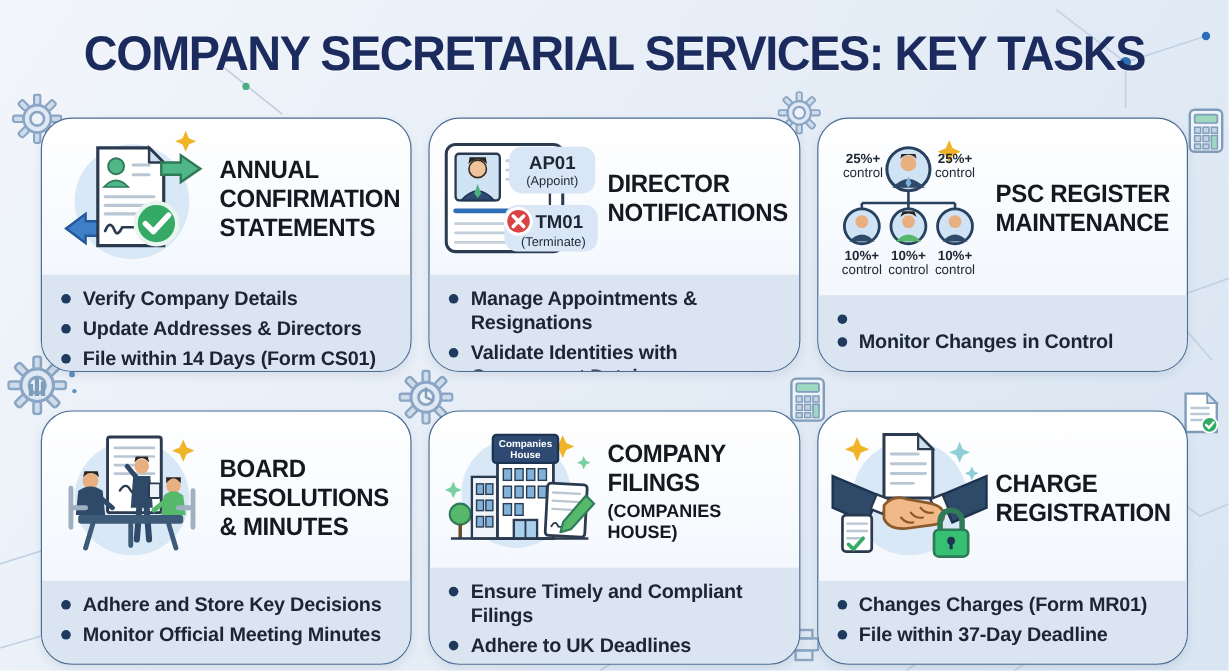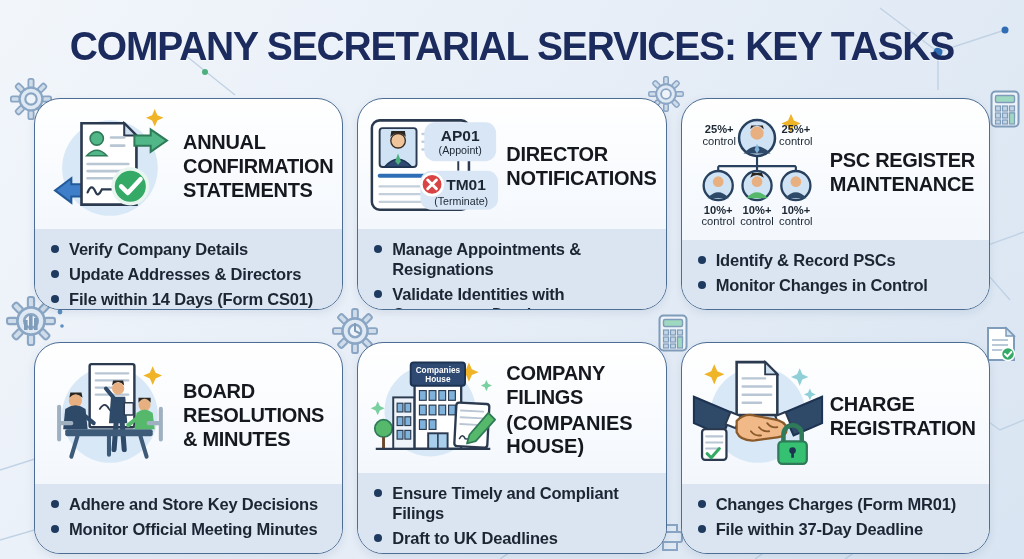--- a/index.html
+++ b/index.html
@@ -17,21 +17,21 @@
     display:grid;grid-template-columns:repeat(3,1fr);gap:32px 14px;}
   .card{height:210px;border:1.6px solid #4c6d94;border-radius:26px;overflow:hidden;
     background:linear-gradient(180deg,#ffffff 0%,#f4f8fd 60%,#eef4fb 100%);
     box-shadow:0 3px 8px rgba(40,70,110,.10);display:flex;flex-direction:column;}
   .card-top{flex:1;display:flex;align-items:center;gap:6px;padding:8px 10px 4px 10px;}
   .icon-wrap{flex:0 0 132px;height:118px;position:relative;}
   .icon-wrap svg{width:100%;height:100%;}
   .card-title-block{flex:1;padding-right:4px;}
   .card-title{font-size:20px;font-weight:700;line-height:1.14;color:#15181e;
     letter-spacing:-0.3px;transform:scaleY(1.05);}
-  .card-subtitle{display:block;font-size:20px;font-weight:700;color:#15181e;margin-top:4px;}
+  .card-subtitle{display:block;font-size:15px;font-weight:700;color:#15181e;margin-top:4px;}
   .bullets{background:#dbe5f1;padding:10px 16px 14px 16px;display:flex;
     flex-direction:column;gap:5px;}
   .bullet{display:flex;align-items:flex-start;gap:10px;
     font-size:16.5px;font-weight:700;color:#1b2533;line-height:1.22;letter-spacing:-0.2px;}
   .dot{flex:0 0 8px;width:8px;height:8px;border-radius:50%;background:#1e3a5f;margin-top:6px;}
   
   .svg-label{font-family:"Liberation Sans",sans-serif;font-weight:700;fill:#1c2733;}
   .svg-label-reg{font-family:"Liberation Sans",sans-serif;fill:#1c2733;}
   .sign-text{font-family:"Liberation Sans",sans-serif;font-weight:700;fill:#ffffff;}
 </style>
@@ -284,21 +284,20 @@
             <text class="svg-label-reg" x="107" y="115" font-size="11.5" text-anchor="middle">control</text>
           </svg>
         </div>
         <div class="card-title-block">
           <div class="card-title">PSC REGISTER MAINTENANCE</div>
         </div>
       </div>
       <div class="bullets">
         <div class="bullet">
             <span class="dot"></span>
-            <span>Identify &amp; Record PSCs</span>
           </div>
         <div class="bullet">
             <span class="dot"></span>
             <span>Monitor Changes in Control</span>
           </div>
       </div>
     </div>
 
     <div class="card">
       <div class="card-top">
@@ -416,21 +415,21 @@
           <span class="card-subtitle">(COMPANIES HOUSE)</span>
         </div>
       </div>
       <div class="bullets">
         <div class="bullet">
             <span class="dot"></span>
             <span>Ensure Timely and Compliant Filings</span>
           </div>
         <div class="bullet">
             <span class="dot"></span>
-            <span>Draft to UK Deadlines</span>
+            <span>Adhere to UK Deadlines</span>
           </div>
       </div>
     </div>
 
     <div class="card">
       <div class="card-top">
         <div class="icon-wrap">
           <svg viewBox="0 0 126 116">
             <circle cx="63" cy="58" r="47" fill="#d8e8f7"></circle>
             <path d="M20 8 l3 7 7 3 -7 3 -3 7 -3 -7 -7 -3 7 -3 z" fill="#f0b429"></path>

